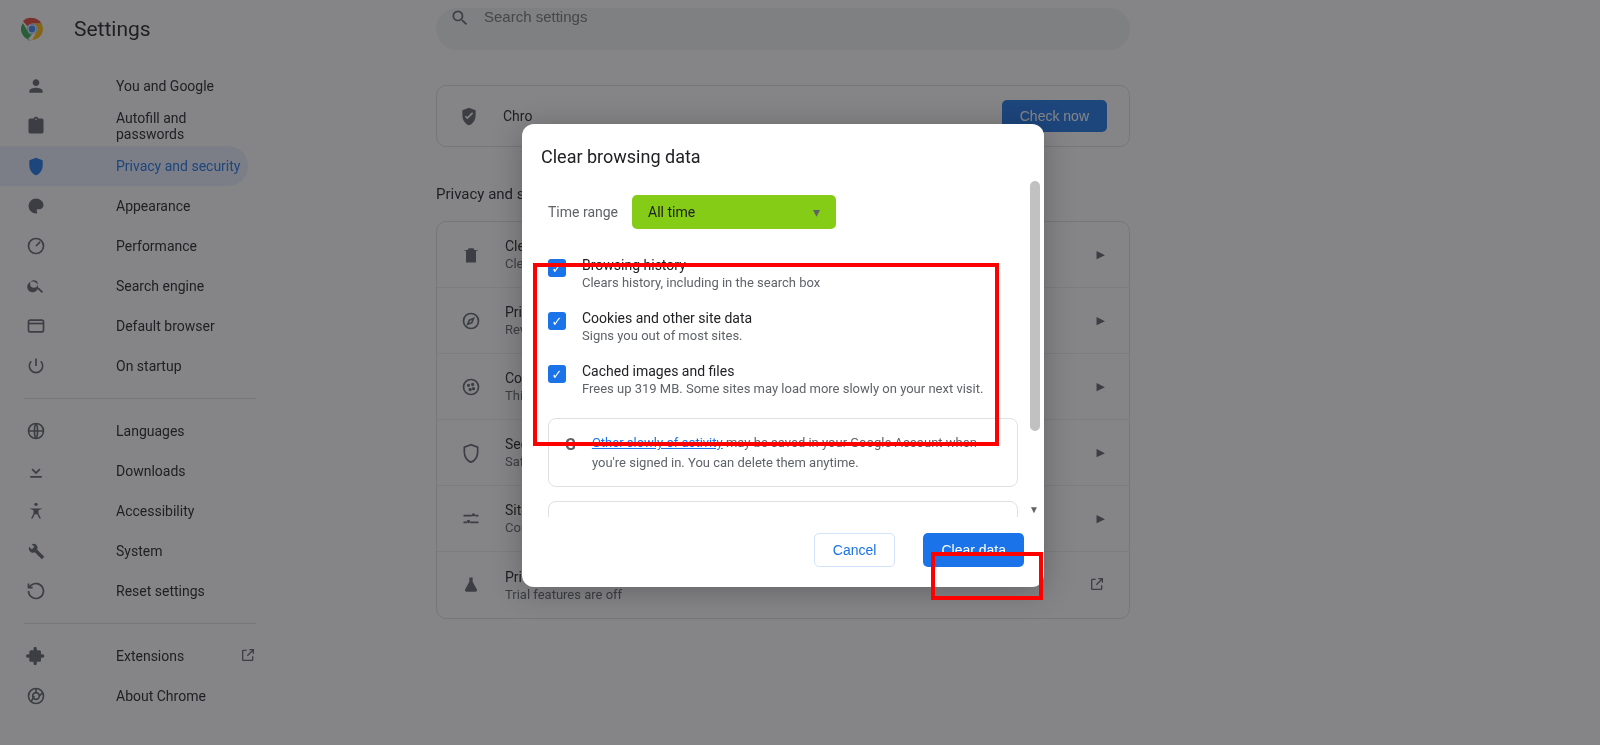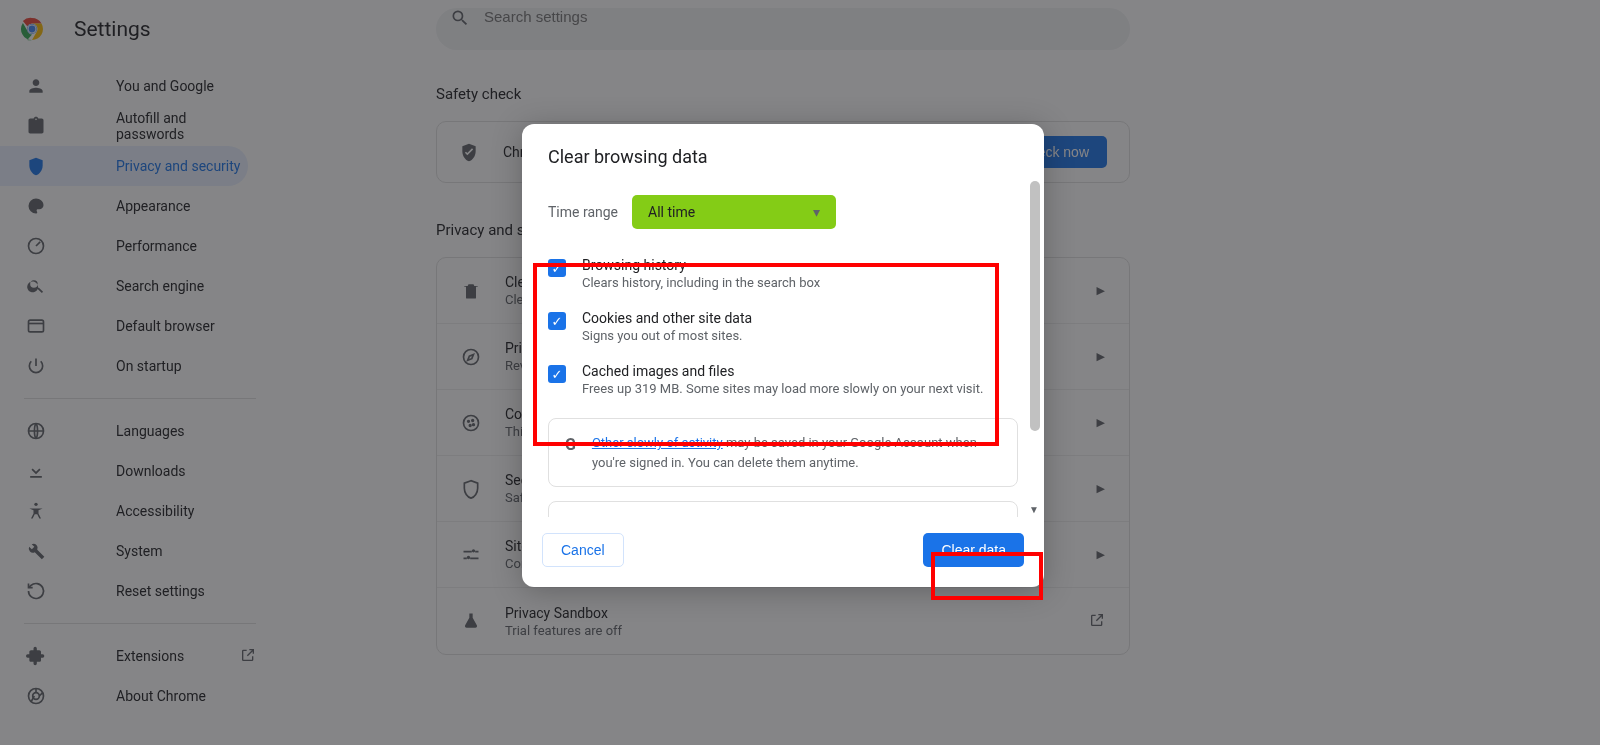--- a/index.html
+++ b/index.html
@@ -157,21 +157,21 @@
     top:124px;
     width:522px;
     background:#fff;
     border-radius:12px;
     box-shadow:0 4px 30px rgba(0,0,0,0.25);
     overflow:hidden;
   }
   .dialog-title {
     font-size:18px;
     color:#202124;
-    padding:22px 26px 10px;
+    padding:22px 19px 10px;
   }
   .tabs {
     display:flex;
     border-bottom:1px solid #e0e0e0;
   }
   .tab {
     flex:1;
     text-align:center;
     padding:13px 0;
     font-size:14px;
@@ -251,22 +251,22 @@
     border-top-right-radius:8px;
     padding:14px 16px;
     font-size:13px;
     color:#5f6368;
     margin-top:14px;
     text-align:center;
   }
 
   .dialog-actions {
     display:flex;
-    justify-content:space-between;
-    gap:22px;
+    justify-content:flex-end;
+    gap:28px;
     padding:16px 20px 20px;
   }
   .btn-outline {
     border:1px solid #d2e3fc;
     background:#fff;
     color:#1a73e8;
     padding:8px 18px;
     border-radius:5px;
     font-size:14px;
     font-weight:500;
@@ -475,21 +475,20 @@
           <circle cx="12" cy="12" r="9"></circle>
           <circle cx="12" cy="12" r="4"></circle>
           <path d="M12 3v5M20 8l-4 4M6 19l4-7"></path>
         </svg>
       </span>
     <span>About Chrome</span>
   </div>
 </div>
 
 <div class="main">
-  <div class="section-title">Safety check</div>
   <div class="card safety-card">
     <span class="row-icon"><svg width="20" height="20" viewBox="0 0 24 24" fill="#5f6368">
           <path d="M12 2 4 5v6c0 5.5 3.4 10.7 8 12 4.6-1.3 8-6.5 8-12V5l-8-3zm-2 14-3-3 1.4-1.4L10 13.2l5.6-5.6L17 9l-7 7z"></path>
         </svg></span>
     <span>Chro</span>
     <button class="check-now-btn">Check now</button>
   </div>
 
   <div class="section-title" style="margin-top:38px">Privacy and s</div>
   <div class="card">

